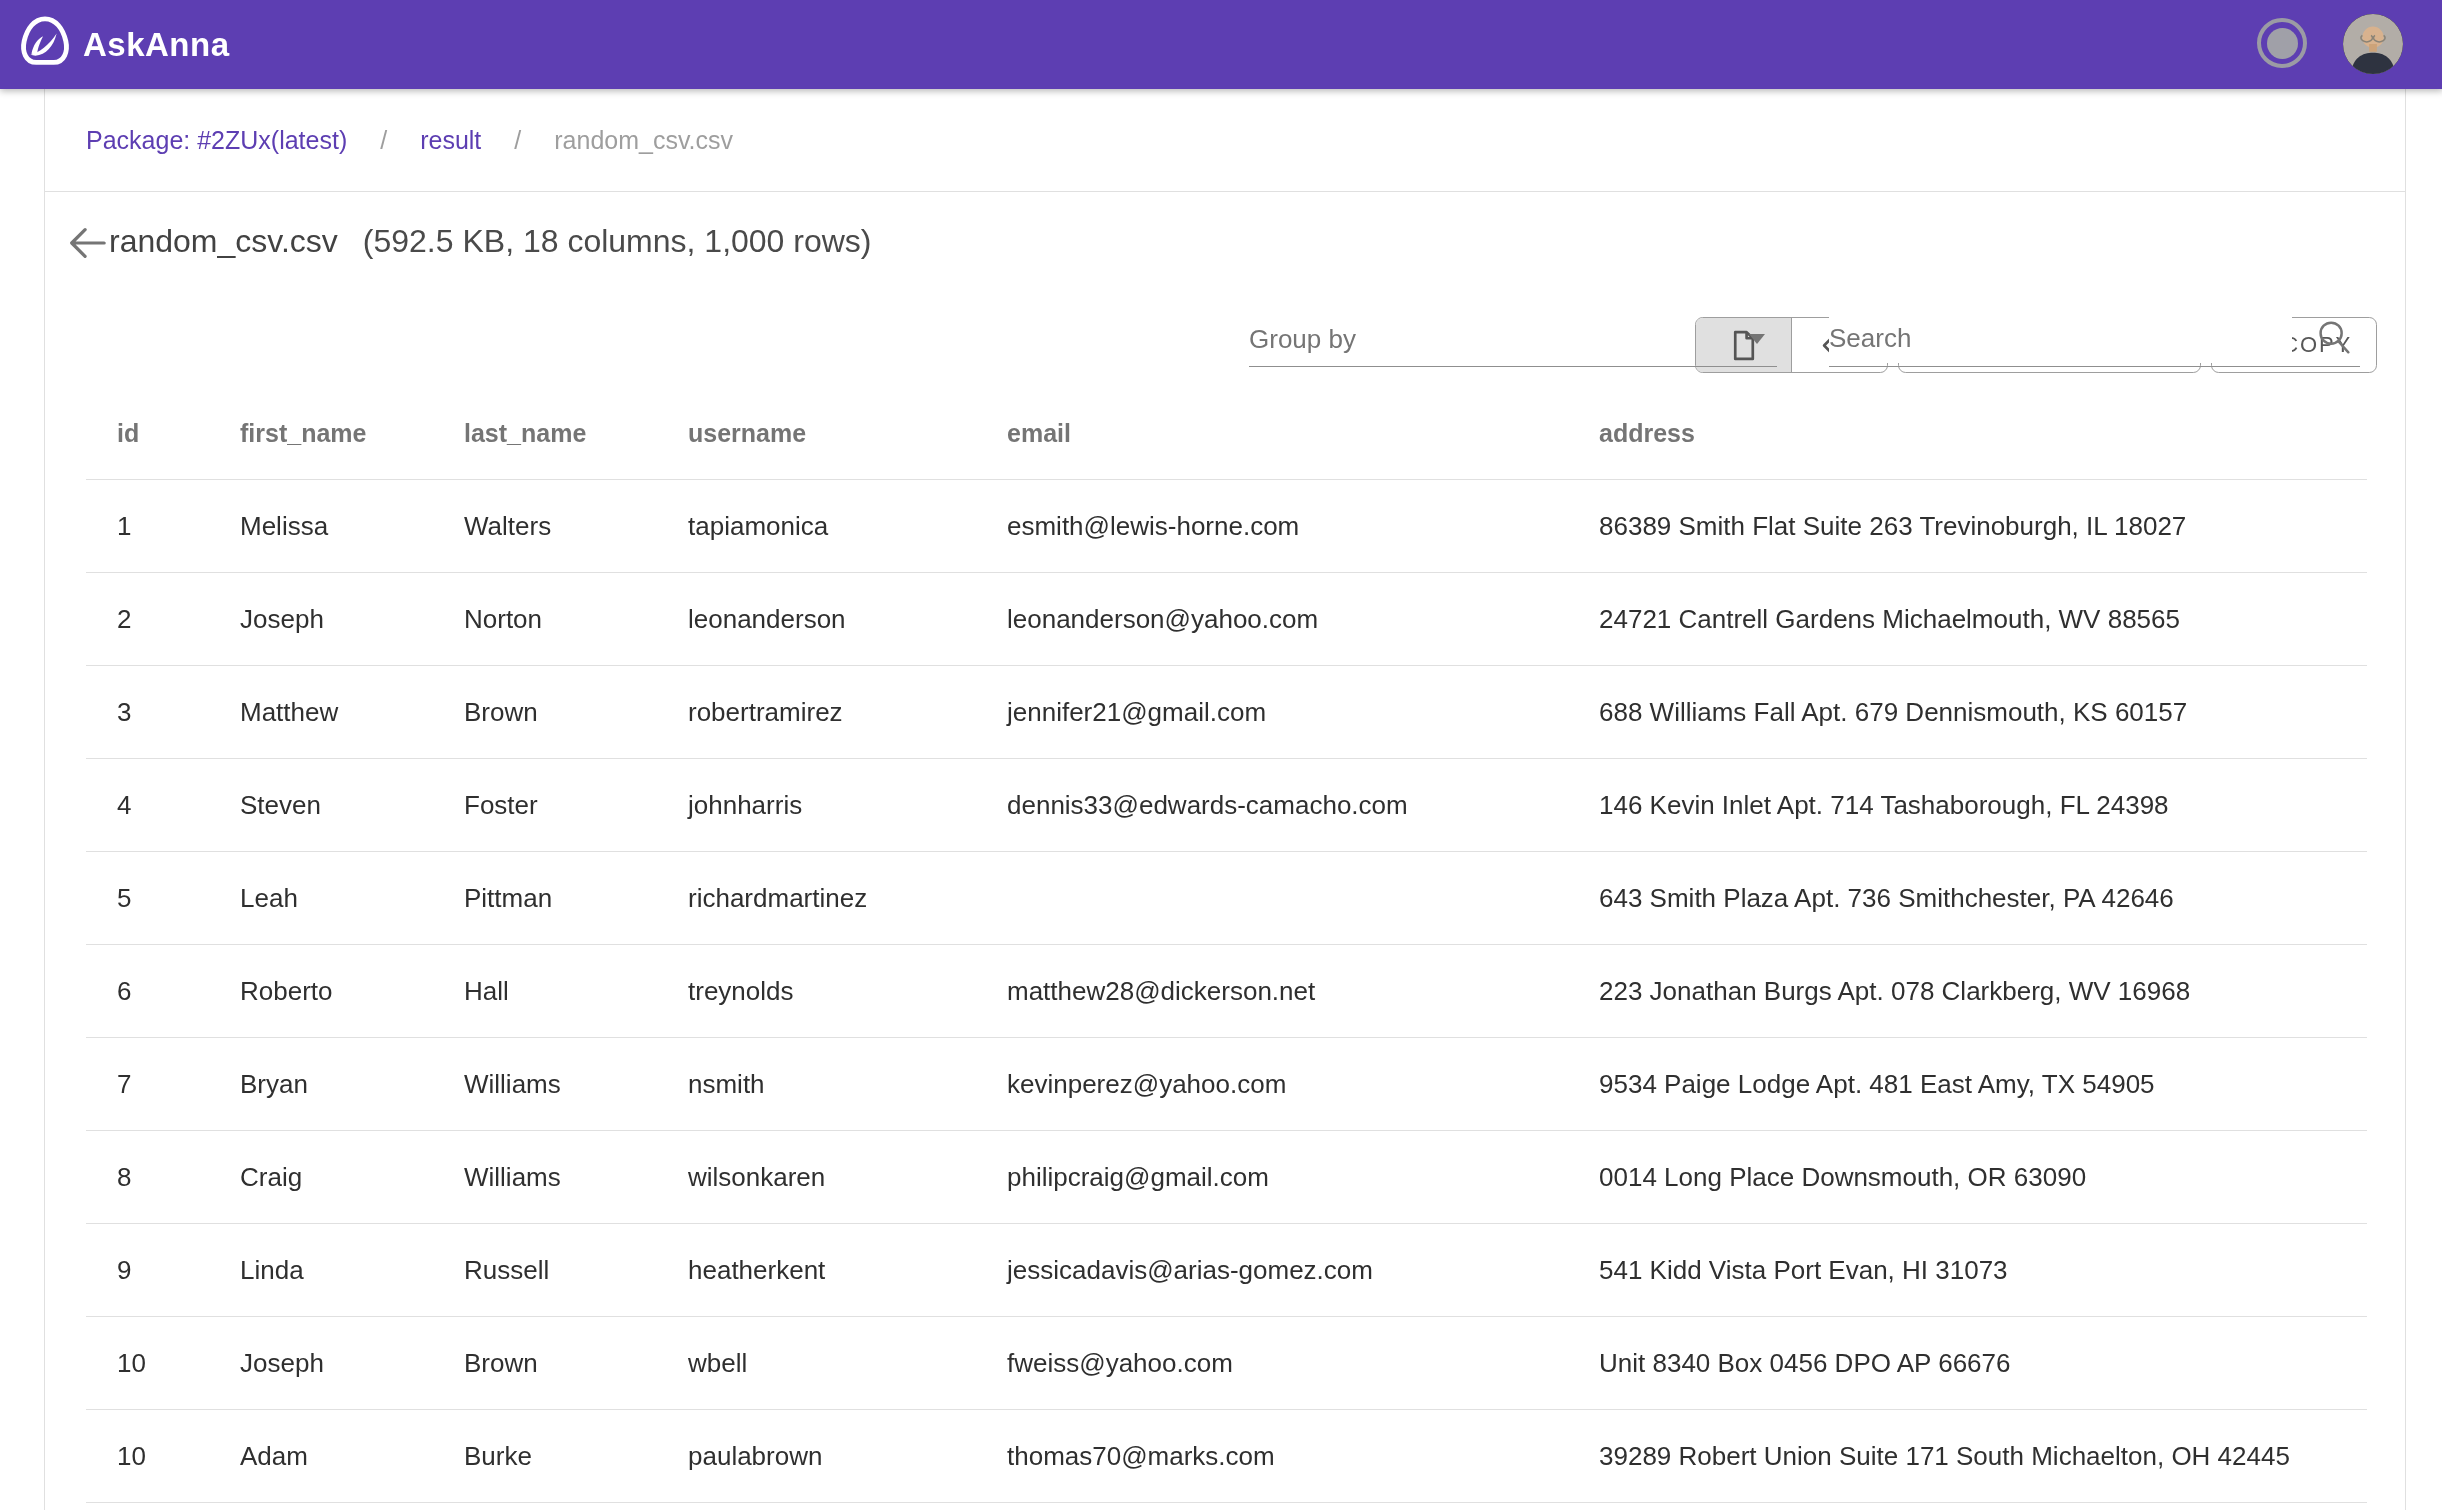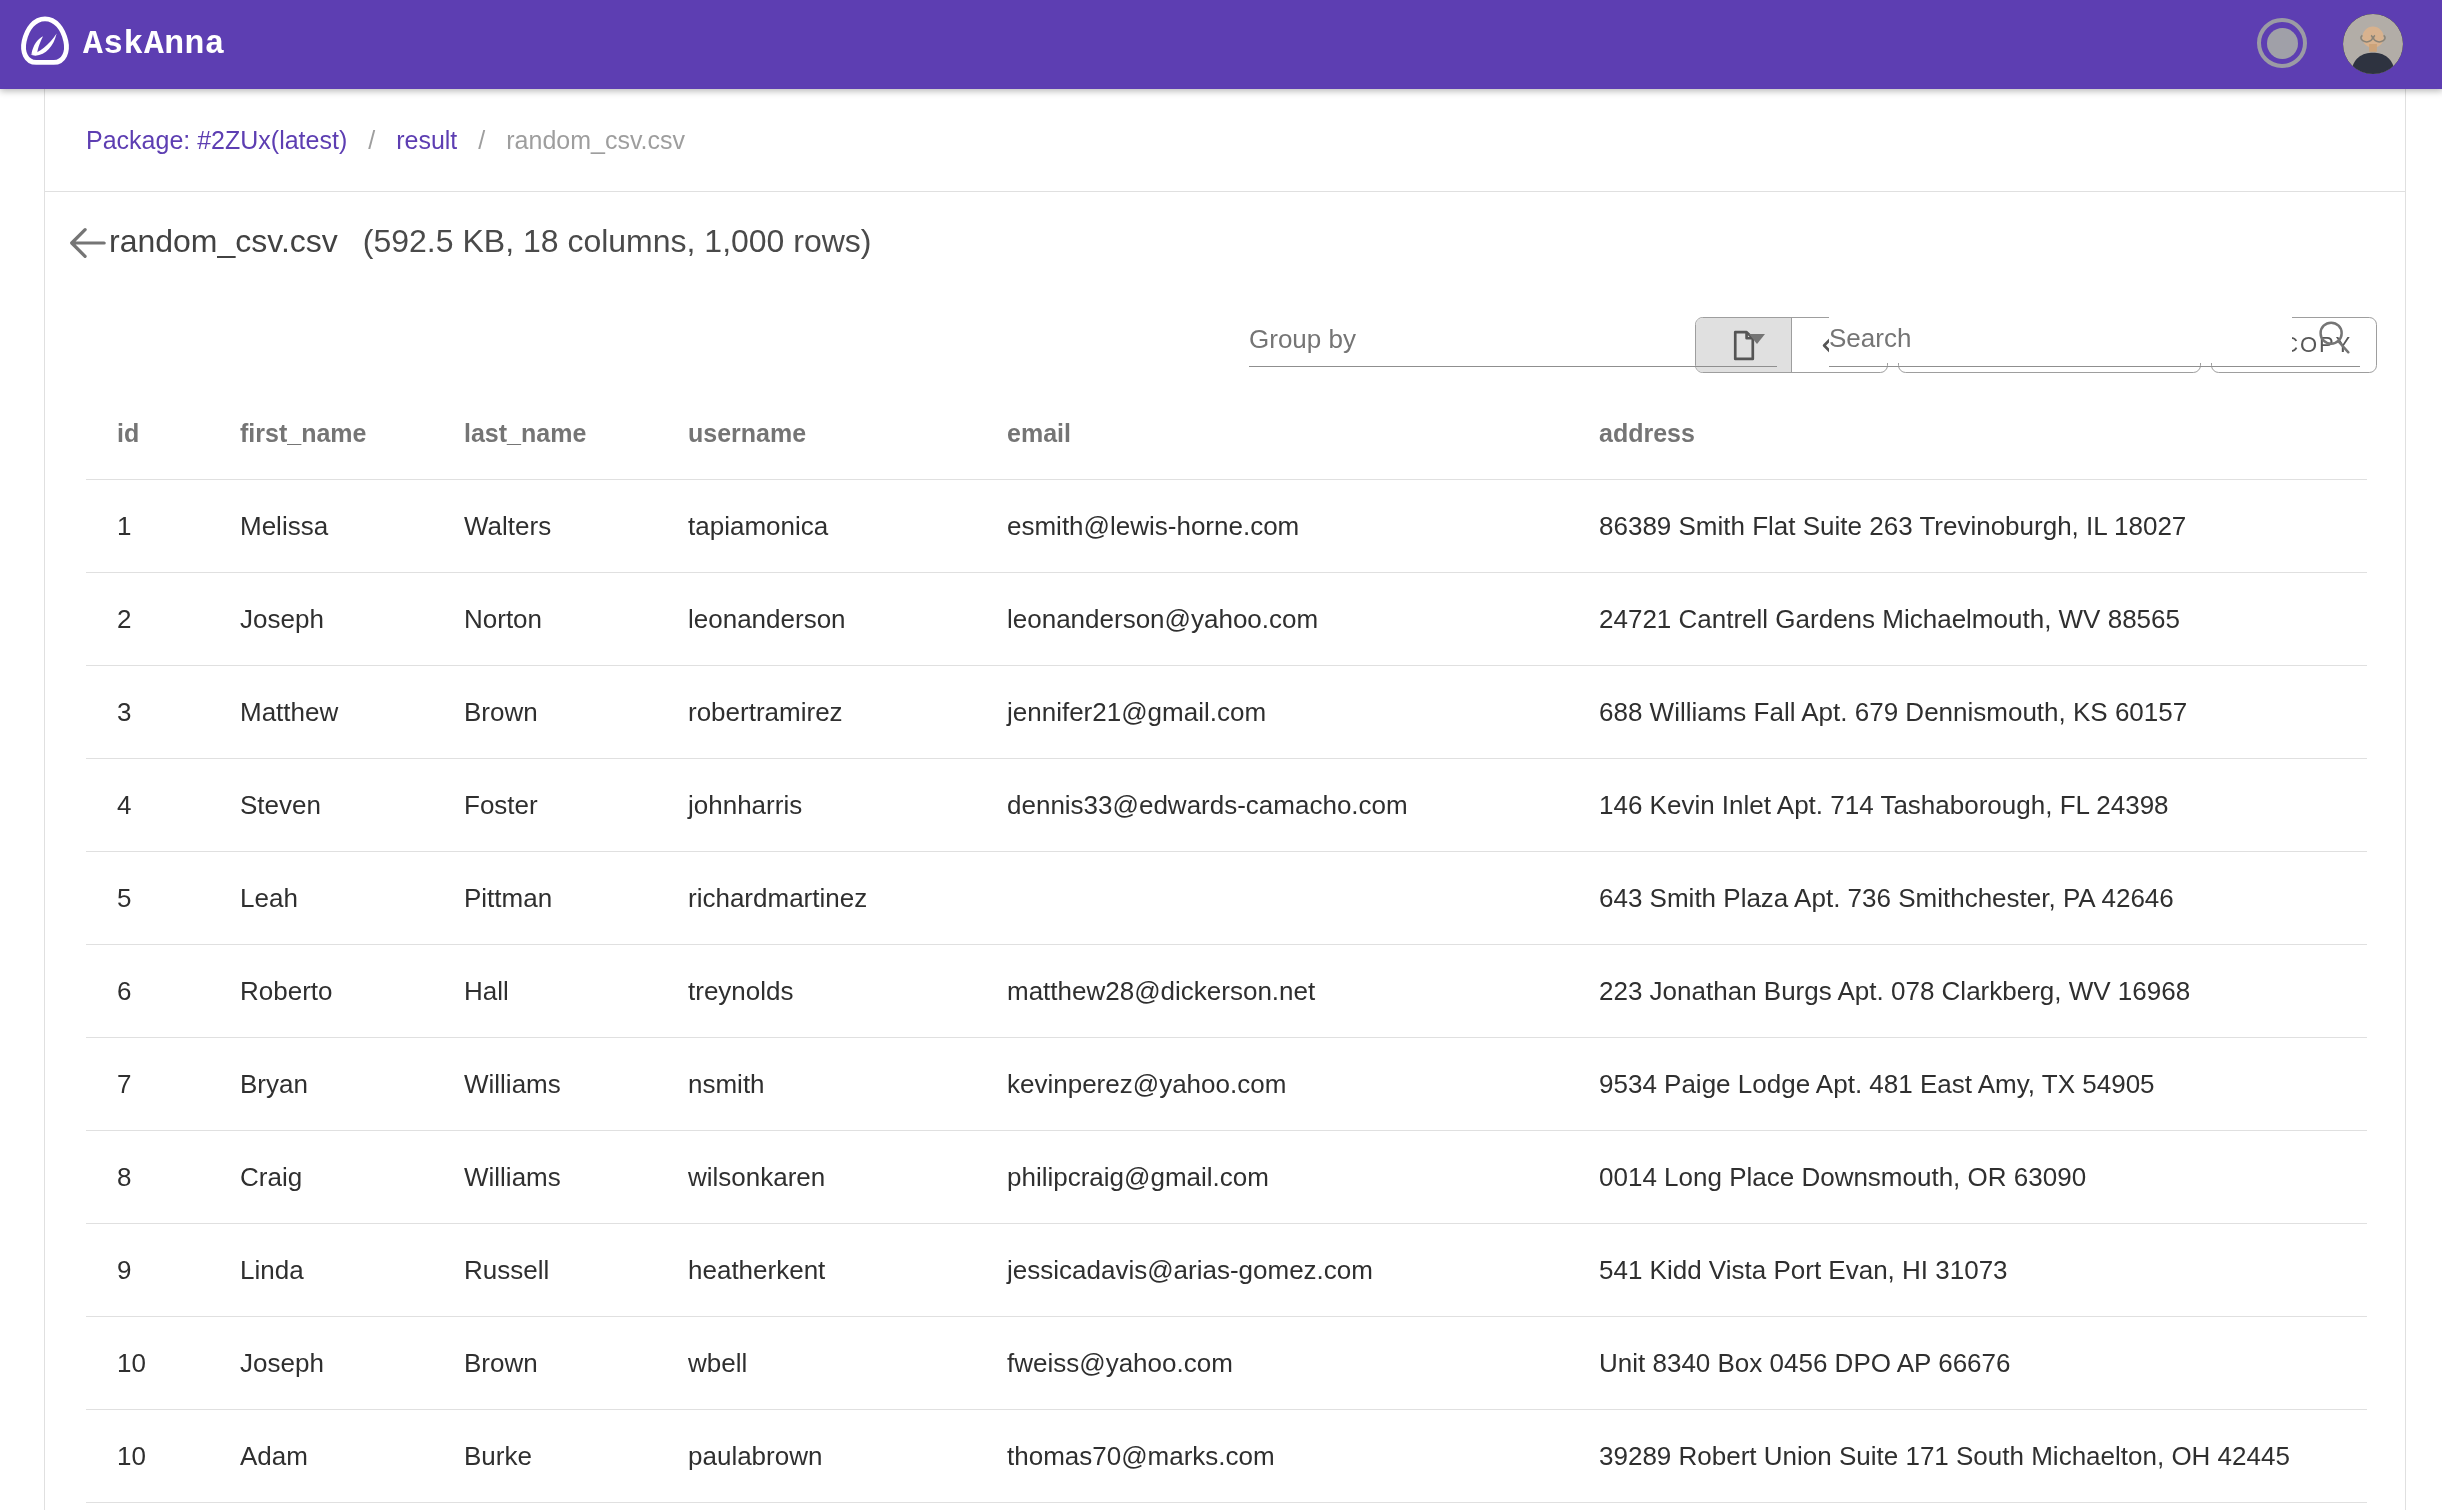--- a/index.html
+++ b/index.html
@@ -4,37 +4,37 @@
 <style>
   :root{
     --appbar:#5d3eb2; --link:#5d3eb2; --divider:#e0e0e0; --muted:#757575;
     --cell:#2f2f2f; --btn-border:#9e9e9e; --btn-text:#575757;
   }
   *{margin:0;padding:0;box-sizing:border-box;}
   html,body{width:2443px;height:1510px;overflow:hidden;background:#fff;
     font-family:"Liberation Sans", sans-serif;}
   
   .appbar{position:absolute;left:0;top:0;width:2443px;height:89px;background:var(--appbar);
-    box-shadow:0 2.9px 6.8px rgba(0,0,0,.28);z-index:5;font-family:Liberation Mono, monospace;}
+    box-shadow:0 2.9px 6.8px rgba(0,0,0,.28);z-index:5;}
   .logo{position:absolute;left:13.5px;top:13.5px;width:62px;height:62px;}
   .brand{position:absolute;left:83px;top:0;height:89px;display:flex;align-items:center;
     color:#fff;font-size:33px;font-weight:700;letter-spacing:0.5px;}
   .nav{position:absolute;left:50%;top:0;transform:translateX(-50%);height:89px;
     display:flex;align-items:center;gap:56px;}
   .nav-item{color:#fff;font-size:22px;font-weight:500;letter-spacing:2.5px;cursor:pointer;}
   .ring-btn{position:absolute;left:2257px;top:18.3px;width:50px;height:50px;border-radius:50%;
     border:4.8px solid #9b9ba4;display:flex;align-items:center;justify-content:center;}
   .ring-btn .dot{width:31px;height:31px;border-radius:50%;background:#a0a0a8;}
   .avatar{position:absolute;left:2343px;top:13.5px;width:60px;height:60px;border-radius:50%;
     overflow:hidden;}
   
   .card{position:absolute;left:44px;top:89px;width:2362px;height:1421px;background:#fff;
     border-left:1px solid var(--divider);border-right:1px solid var(--divider);}
   .breadcrumb{position:absolute;left:41px;top:0;height:102px;display:flex;align-items:center;
-    gap:21px;font-size:25px;}
+    gap:33px;font-size:25px;}
   .crumb-link{color:var(--link);cursor:pointer;}
   .crumb-sep{color:#9e9e9e;}
   .crumb-current{color:#9e9e9e;}
   .breadcrumb-divider{position:absolute;left:0;top:102px;width:100%;height:1px;background:var(--divider);}
   
   .title-row{position:absolute;left:0;top:102px;width:100%;height:100px;}
   .back-btn{position:absolute;left:21px;top:31px;width:42px;height:42px;color:#757575;cursor:pointer;}
   .file-title{position:absolute;left:64px;top:0;height:100px;display:flex;align-items:center;gap:25px;}
   .file-name{font-size:32px;color:#424242;}
   .file-meta{font-size:32px;color:#4a4a4a;}

